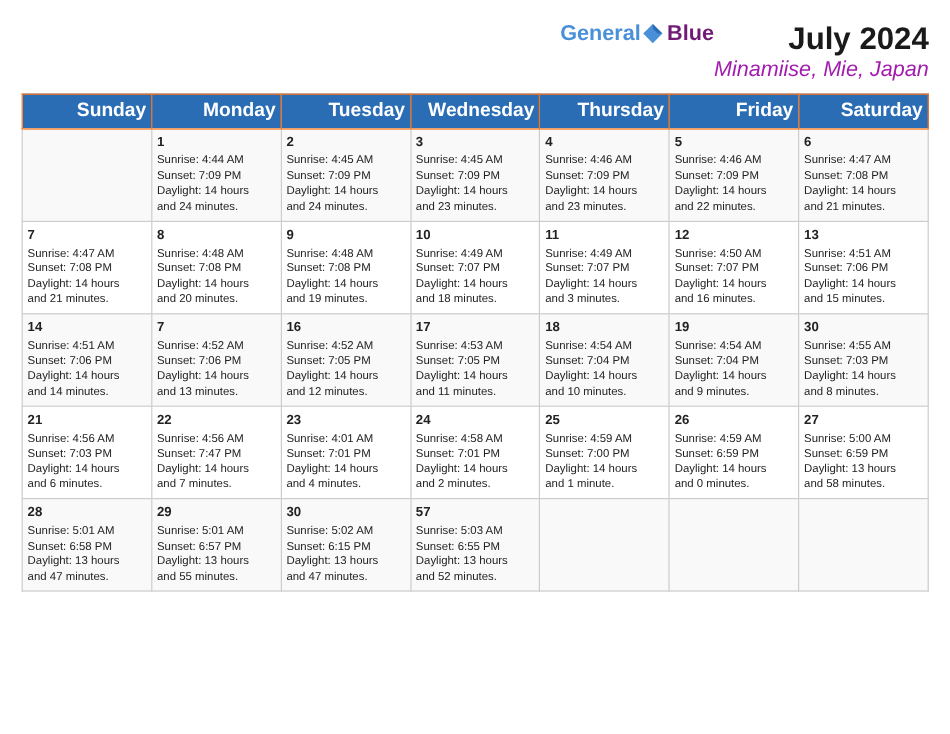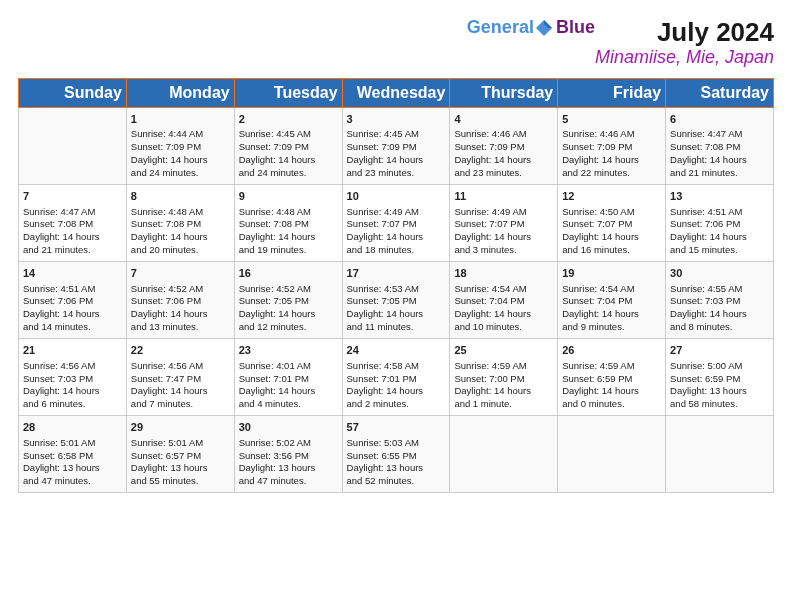--- a/index.html
+++ b/index.html
@@ -331,21 +331,21 @@
           <td>
             <span class="day-number">29</span>
             <div>Sunrise: 5:01 AM</div>
             <div>Sunset: 6:57 PM</div>
             <div>Daylight: 13 hours</div>
             <div>and 55 minutes.</div>
           </td>
           <td>
             <span class="day-number">30</span>
             <div>Sunrise: 5:02 AM</div>
-            <div>Sunset: 3:56 PM</div>
+            <div>Sunset: 6:15 PM</div>
             <div>Daylight: 13 hours</div>
             <div>and 47 minutes.</div>
           </td>
           <td>
             <span class="day-number">57</span>
             <div>Sunrise: 5:03 AM</div>
             <div>Sunset: 6:55 PM</div>
             <div>Daylight: 13 hours</div>
             <div>and 52 minutes.</div>
           </td>

